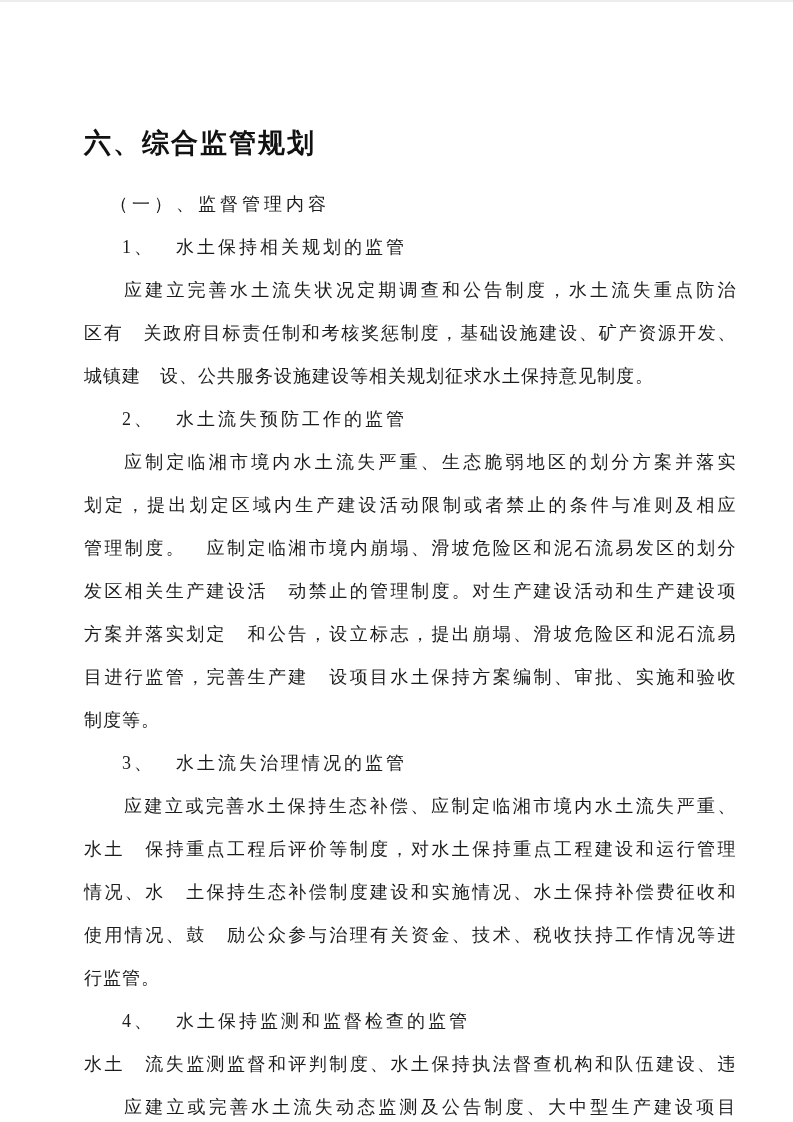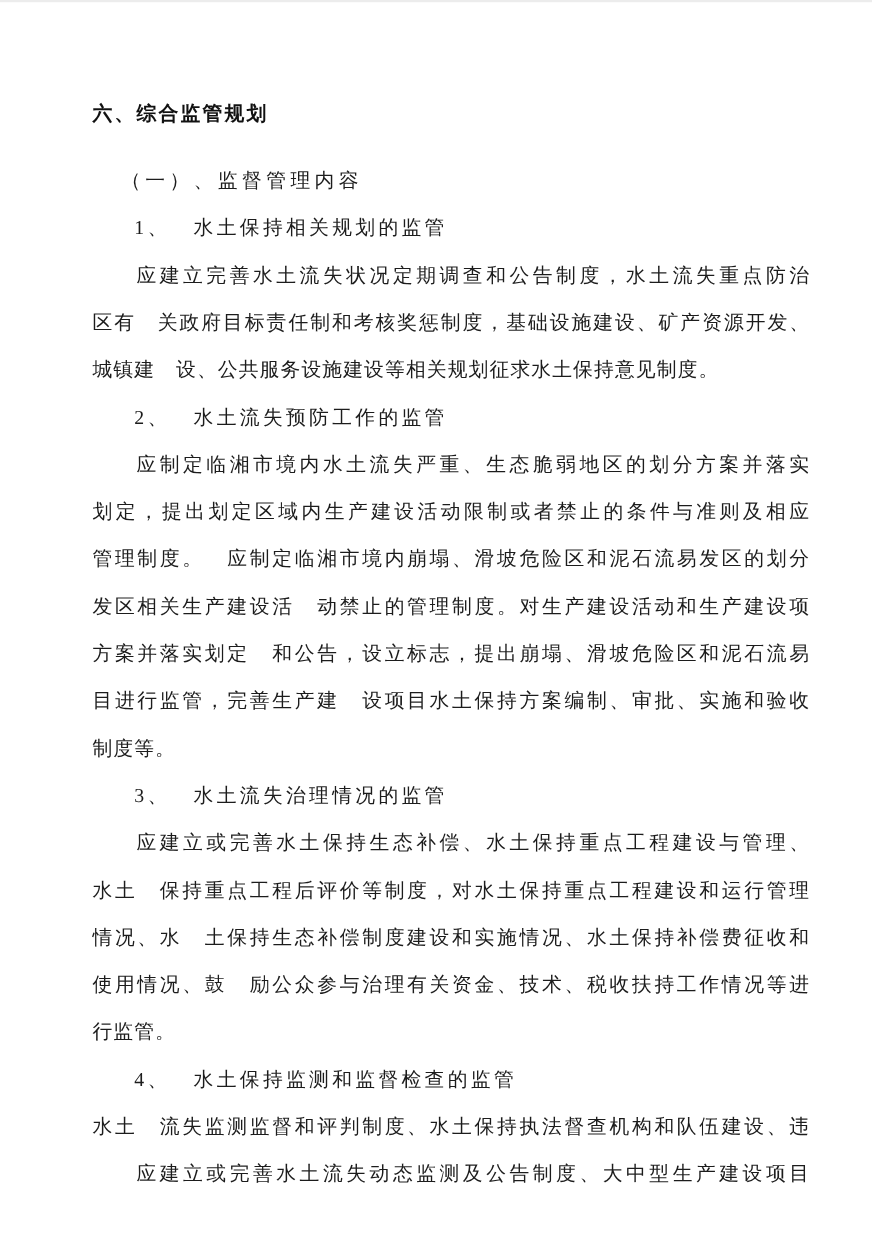--- a/index.html
+++ b/index.html
@@ -25,27 +25,28 @@
   }
   .content {
     position: absolute;
     left: 84px;
     top: 88px;
     width: 652px;
   }
   .doc-title {
     font-family: "Liberation Sans", sans-serif;
     font-weight: bold;
-    font-size: 18px;
+    font-size: 27px;
     letter-spacing: 2px;
     line-height: 30px;
     height: 30px;
     margin-bottom: 25px;
     color: #111111;
     white-space: nowrap;
+    margin-top: 40px;
   }
   .line {
     font-size: 18px;
     height: 43px;
     line-height: 43px;
     text-align: justify;
     text-align-last: justify;
     letter-spacing: 0.5px;
   }
   .line.short {
@@ -89,21 +90,21 @@
     <div class="line heading">2、　水土流失预防工作的监管</div>
     <div class="line indent">应制定临湘市境内水土流失严重、生态脆弱地区的划分方案并落实</div>
     <div class="line">划定，提出划定区域内生产建设活动限制或者禁止的条件与准则及相应</div>
     <div class="line">管理制度。　应制定临湘市境内崩塌、滑坡危险区和泥石流易发区的划分</div>
     <div class="line">发区相关生产建设活　动禁止的管理制度。对生产建设活动和生产建设项</div>
     <div class="line">方案并落实划定　和公告，设立标志，提出崩塌、滑坡危险区和泥石流易</div>
     <div class="line">目进行监管，完善生产建　设项目水土保持方案编制、审批、实施和验收</div>
     <div class="line short">制度等。</div>
 
     <div class="line heading">3、　水土流失治理情况的监管</div>
-    <div class="line indent">应建立或完善水土保持生态补偿、水土保持重点工程建设与管理、</div>
+    <div class="line indent">应建立或完善水土保持生态补偿、应制定临湘市境内水土流失严重、</div>
     <div class="line">水土　保持重点工程后评价等制度，对水土保持重点工程建设和运行管理</div>
     <div class="line">情况、水　土保持生态补偿制度建设和实施情况、水土保持补偿费征收和</div>
     <div class="line">使用情况、鼓　励公众参与治理有关资金、技术、税收扶持工作情况等进</div>
     <div class="line short">行监管。</div>
 
     <div class="line heading">4、　水土保持监测和监督检查的监管</div>
     <div class="line">水土　流失监测监督和评判制度、水土保持执法督查机构和队伍建设、违</div>
     <div class="line indent">应建立或完善水土流失动态监测及公告制度、大中型生产建设项目</div>
 
   </div>

